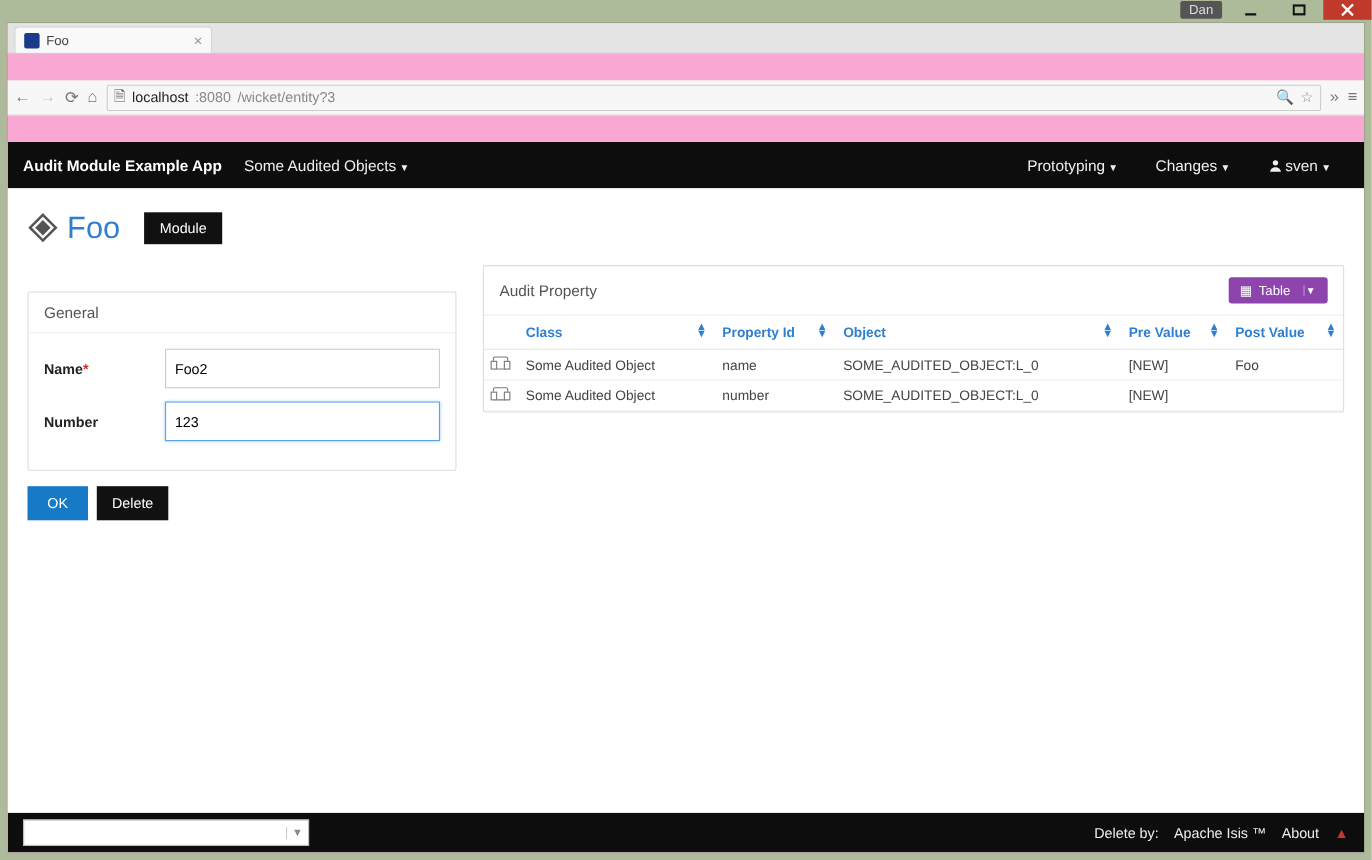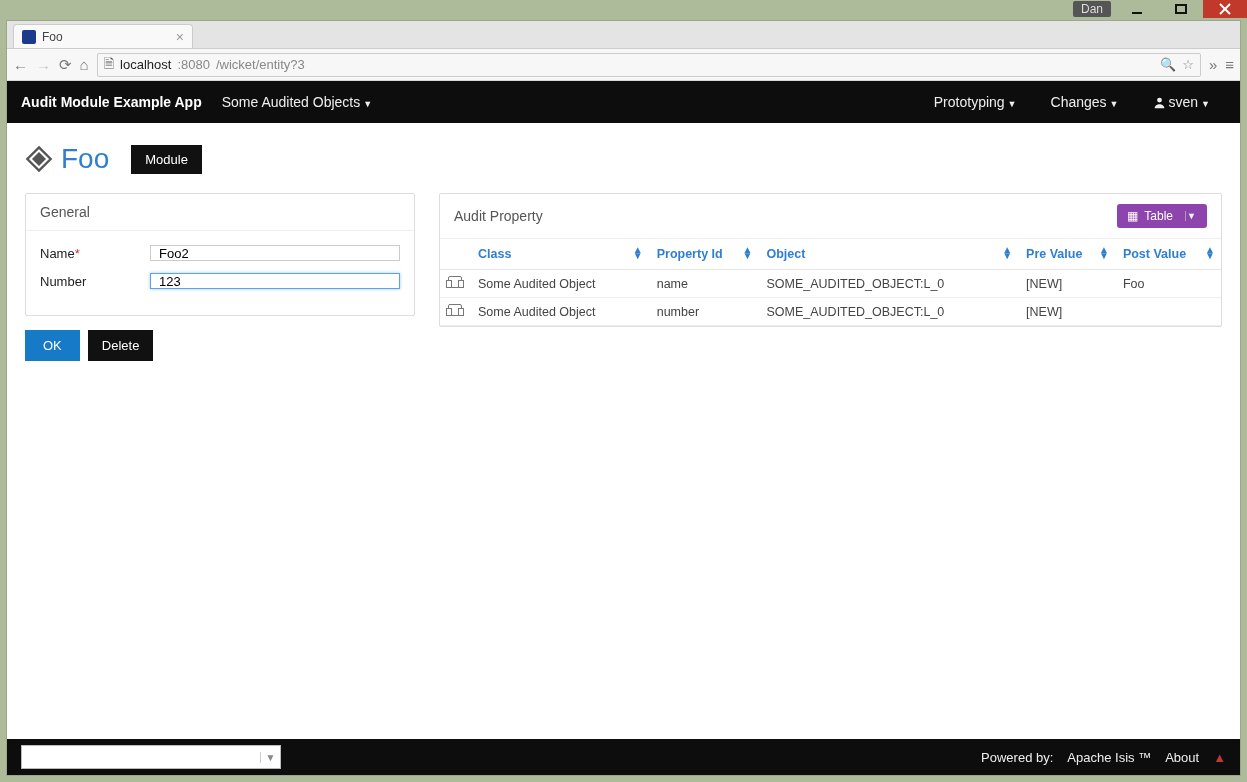--- a/index.html
+++ b/index.html
@@ -22,20 +22,21 @@
 .os-user { background:#555; color:#ddd; padding:1px 8px; font-size:12px; border-radius:2px; margin-right:4px;}
 .os-btn { width:44px; height:18px; display:flex; align-items:center; justify-content:center; color:#111;}
 .os-btn.close { background:#c0392b; color:#fff;}
 .window-frame {
   margin: 2px 6px 6px 6px;
   background: #f9a8d4;
   border: 1px solid #9aa78a;
   height: 756px;
   display:flex;
   flex-direction:column;
+  gap:24px;
 }
 .tab-strip {
   height: 28px;
   background: #e4e4e4;
   display:flex;
   align-items:flex-end;
   padding-left:6px;
   border-bottom:1px solid #ccc;
 }
 .tab {
@@ -103,26 +104,26 @@
 .title-row{display:flex;align-items:center;gap:22px;}
 .obj-title{font-size:28px;color:#2f7fd1;font-weight:400;display:flex;align-items:center;gap:8px;}
 .obj-title svg{width:28px;height:28px;}
 .btn-dark{background:#111;color:#fff;border:none;padding:7px 14px;font-size:13px;cursor:pointer;}
 .btn-primary{background:#167ac6;color:#fff;border:none;padding:8px 18px;font-size:13px;cursor:pointer;}
 .cols{display:flex;gap:24px;align-items:flex-start;}
 .panel{border:1px solid #ddd;border-radius:2px;background:#fff;}
 .panel-head{padding:10px 14px;border-bottom:1px solid #eee;color:#555;font-size:14px;display:flex;align-items:center;}
 .panel-head .purple-btn{margin-left:auto;background:#8e44ad;color:#fff;border:none;border-radius:3px;padding:5px 10px;font-size:12px;display:flex;align-items:center;gap:6px;cursor:pointer;}
 .purple-btn .drop{width:12px;border-left:1px solid rgba(255,255,255,.4);margin-left:6px;text-align:center;font-size:9px;}
-.left-panel{width:390px;}
+.left-panel{width:390px;margin-top:24px;}
 .form-body{padding:14px;}
 .form-row{display:flex;align-items:center;margin-bottom:12px;}
-.form-row label{width:110px;font-weight:400;color:#222;}
+.form-row label{width:110px;font-weight:700;color:#222;}
 .form-row .req{color:#c0392b;}
-.form-row input{flex:1;height:16px;border:1px solid #ccc;padding:0 8px;font-size:13px;}
+.form-row input{flex:1;height:36px;border:1px solid #ccc;padding:0 8px;font-size:13px;}
 .form-row input.focused{border:1px solid #5aa3e8;box-shadow:0 0 3px rgba(90,163,232,.6);}
 .form-actions{display:flex;gap:8px;margin-top:6px;}
 .right-panel{flex:1;}
 table.audit{width:100%;border-collapse:collapse;font-size:12.5px;}
 table.audit th{color:#2f7fd1;font-weight:700;text-align:left;padding:8px 8px;border-bottom:1px solid #e4e4e4;position:relative;}
 table.audit th .sort{position:absolute;right:6px;color:#2f7fd1;font-size:10px;line-height:6px;}
 table.audit td{padding:6px 8px;border-bottom:1px solid #eee;color:#444;}
 table.audit td.iconcell{width:24px;text-align:center;}
 .row-ico{display:inline-block;width:14px;height:12px;border:1px solid #777;border-radius:2px;position:relative;}
 .row-ico::before{content:"";position:absolute;left:-3px;top:3px;width:4px;height:6px;border:1px solid #777;background:#fff;}
@@ -276,20 +277,20 @@
           </table>
         </div>
       </div>
     </div>
 
     <div class="footer">
       <div class="footer-select">
         <span class="drop">▼</span>
       </div>
       <div class="right">
-        <span>Powered by:</span>
+        <span>Delete by:</span>
         <span>Apache Isis ™</span>
         <span>About</span>
         <span class="warn">▲</span>
       </div>
     </div>
   </div>
 </div>
 
 </body></html>

